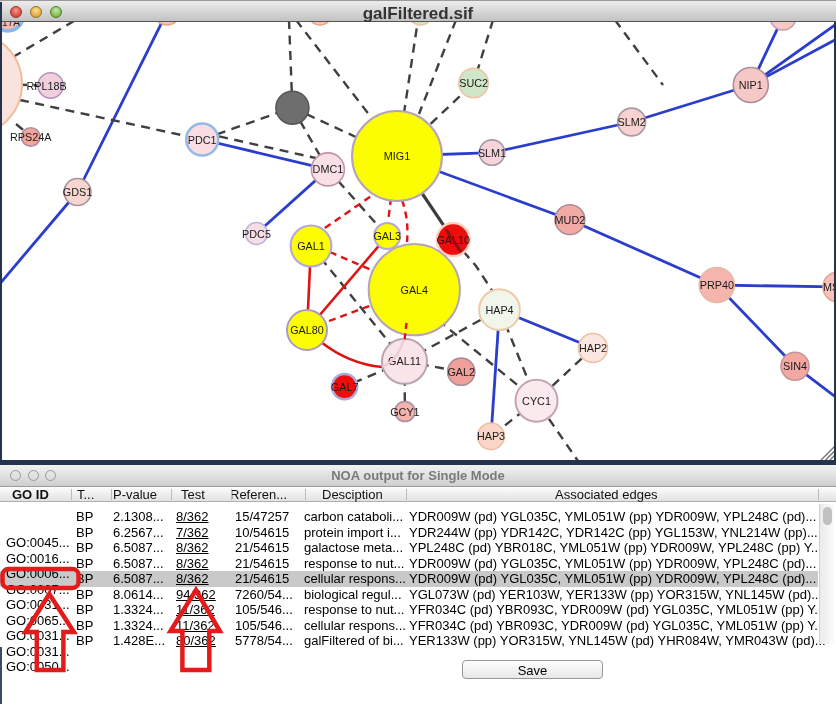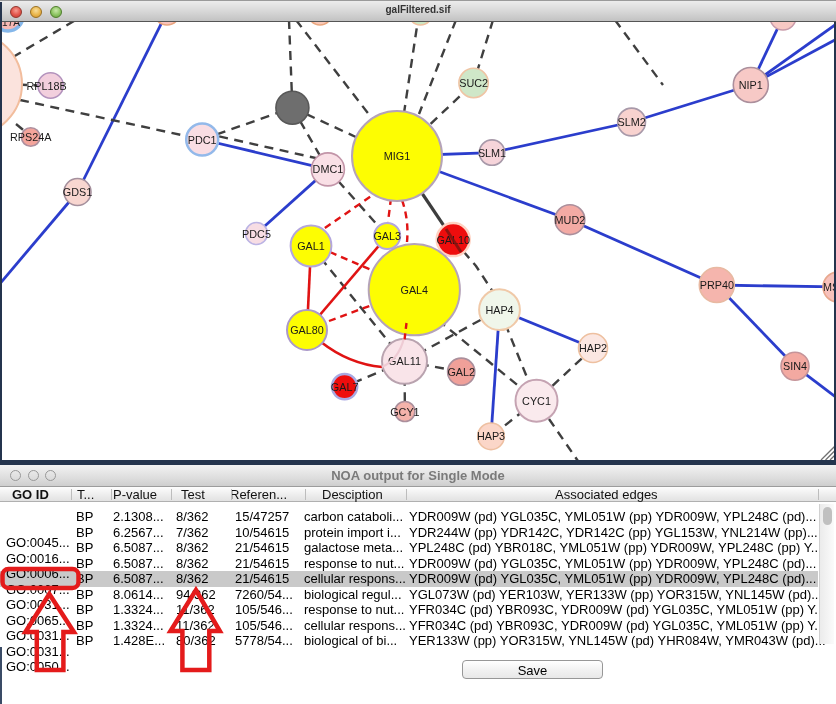--- a/index.html
+++ b/index.html
@@ -1,34 +1,34 @@
 <!DOCTYPE html>
 <html><head>
 <meta charset="utf-8">
 <style>
 html,body{margin:0;padding:0;}
 body{width:836px;height:704px;overflow:hidden;position:relative;font-family:"Liberation Sans",sans-serif;background:#fff;}
 #titlebar{position:absolute;left:0;top:0;width:836px;height:22px;background:linear-gradient(180deg,#ececec 0%,#d6d6d6 55%,#c2c2c2 100%);border-bottom:1px solid #555;box-sizing:border-box;border-top:1px solid #9a9a9a;}
-#titlebar .title{position:absolute;left:0;right:0;top:3px;text-align:center;font-size:10px;font-weight:bold;color:#333;}
+#titlebar .title{position:absolute;left:0;right:0;top:3px;text-align:center;font-size:17px;font-weight:bold;color:#333;}
 .tl{position:absolute;top:5px;width:12px;height:12px;border-radius:50%;}
 #canvas{position:absolute;left:0;top:22px;width:836px;height:441px;background:#fff;}
 #navL{position:absolute;left:0;top:2px;width:2px;height:463px;background:#24344d;}
 #navR{position:absolute;left:833.5px;top:22px;width:2.5px;height:443px;background:#24344d;}
 #navB{position:absolute;left:0;top:460px;width:836px;height:5px;background:#24344d;}
 #noawin{position:absolute;left:0;top:465px;width:836px;height:178px;background:#e9e9e9;}
 #noatitle{position:absolute;left:0;top:0;width:836px;height:22px;background:linear-gradient(180deg,#f2f2f2 0%,#dedede 60%,#cecece 100%);border-bottom:1px solid #9c9c9c;box-sizing:border-box;}
 #noatitle .title{position:absolute;left:0;right:0;top:3px;text-align:center;font-size:13px;font-weight:bold;color:#7a7a7a;}
 .ring{position:absolute;top:5px;width:9px;height:9px;border-radius:50%;border:1.5px solid #989898;}
 #thead{position:absolute;left:0;top:22px;width:836px;height:15px;background:linear-gradient(180deg,#fdfdfd,#ececec 60%,#e2e2e2);border-bottom:1px solid #b0b0b0;box-sizing:border-box;font-size:13px;color:#111;}
 #thead span{position:absolute;top:0px;}
 #thead i{position:absolute;top:2px;width:1px;height:11px;background:#bdbdbd;}
 #tbody{position:absolute;left:0;top:37px;width:836px;height:144.5px;background:#fff;font-size:13px;color:#000;white-space:nowrap;}
 .row{position:absolute;left:0;width:836px;height:15.5px;line-height:15.5px;}
 .row span{position:absolute;top:0;}
-.c1{left:6px;margin-top:26px;} .c2{left:76px;} .c3{left:113px;} .c4{left:176px;} .c5{left:235px;} .c6{left:304px;} .c7{left:409px;}
+.c1{left:6px;margin-top:26px;} .c2{left:76px;} .c3{left:113px;} .c4{left:176px;text-decoration:underline;} .c5{left:235px;} .c6{left:304px;} .c7{left:409px;}
 #selband{position:absolute;left:0;top:69px;width:818px;height:15.5px;background:#c9c9c9;}
 #sbtrack{position:absolute;left:818.5px;top:1.5px;width:15.5px;height:140px;background:linear-gradient(90deg,#ebebeb,#fbfbfb);border-left:1px solid #d0d0d0;box-sizing:border-box;}
 #sbthumb{position:absolute;left:3.5px;top:3px;width:9px;height:18.5px;border-radius:4.5px;background:#c0c0c0;}
 .btn{position:absolute;height:19px;border:1px solid #979797;border-radius:4px;background:linear-gradient(180deg,#ffffff,#f2f2f2 50%,#e8e8e8);text-align:center;font-size:13px;line-height:19px;color:#000;box-sizing:border-box;}
 </style>
 </head>
 <body>
 
 <div id="titlebar">
  <div class="tl" style="left:10px;background:radial-gradient(circle at 50% 35%,#f59a90 0%,#e2544a 55%,#c03a32 100%);border:1px solid #92352c;box-sizing:border-box;"></div>
@@ -287,21 +287,21 @@
         <span class="c5">105/546...</span>
         <span class="c6">cellular respons...</span>
         <span class="c7">YFR034C (pd) YBR093C, YDR009W (pd) YGL035C, YML051W (pp) Y...</span>
       </div>
   <div class="row" style="top:131px;">
         <span class="c1">GO:0050...</span>
         <span class="c2">BP</span>
         <span class="c3">1.428E...</span>
         <span class="c4">80/362</span>
         <span class="c5">5778/54...</span>
-        <span class="c6">biological of bi...</span>
+        <span class="c6">galFiltered of bi...</span>
         <span class="c7">YER133W (pp) YOR315W, YNL145W (pd) YHR084W, YMR043W (pd)...</span>
       </div>
   <div id="sbtrack">
         <div id="sbthumb"></div>
       </div>
  </div>
  <div style="position:absolute;left:0;top:181.5px;width:1.5px;height:57px;background:#3a4b66;"></div>
  <div class="btn" style="left:462px;top:194.5px;width:141px;">Save</div>
 </div>
 

